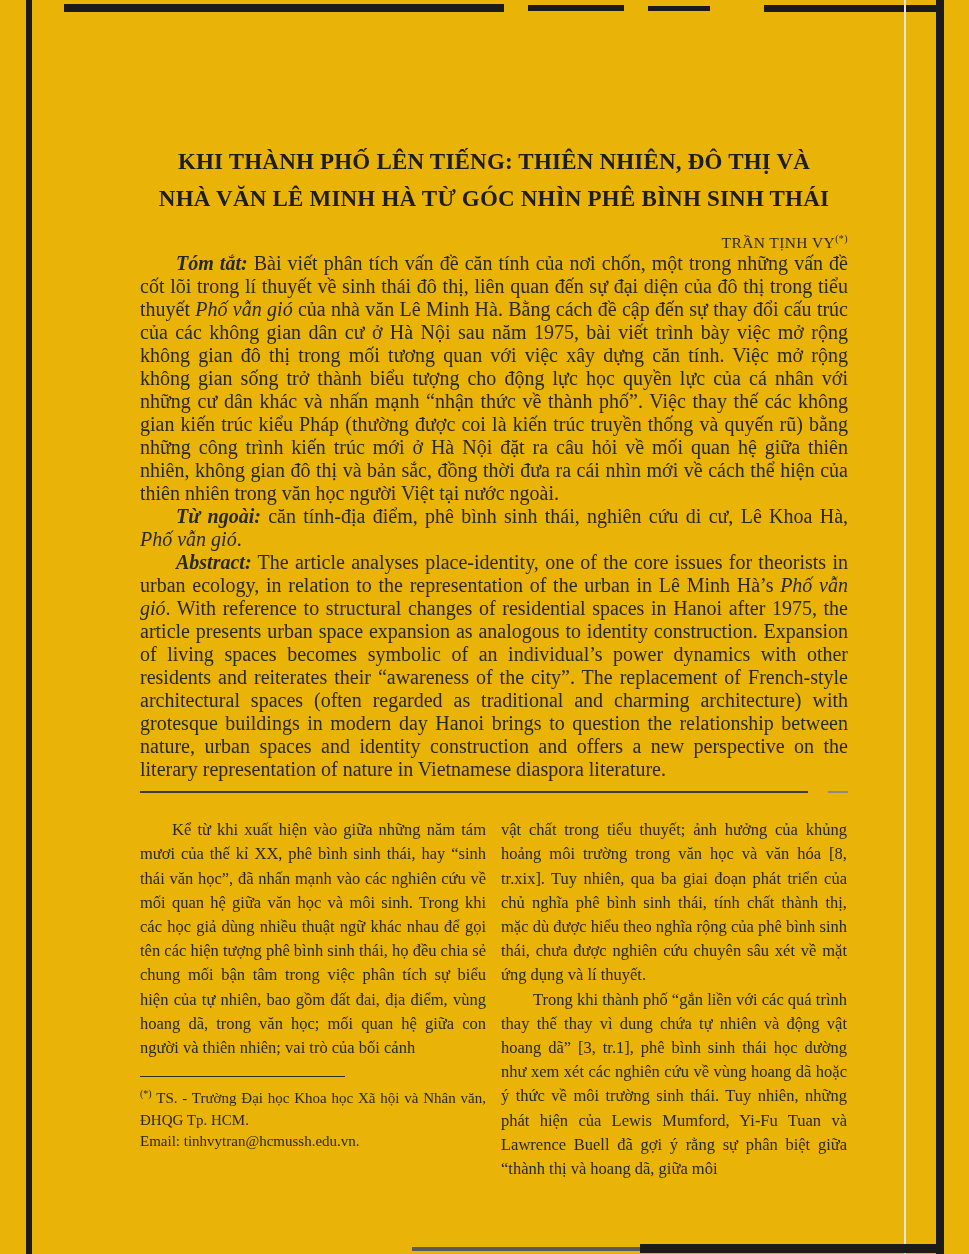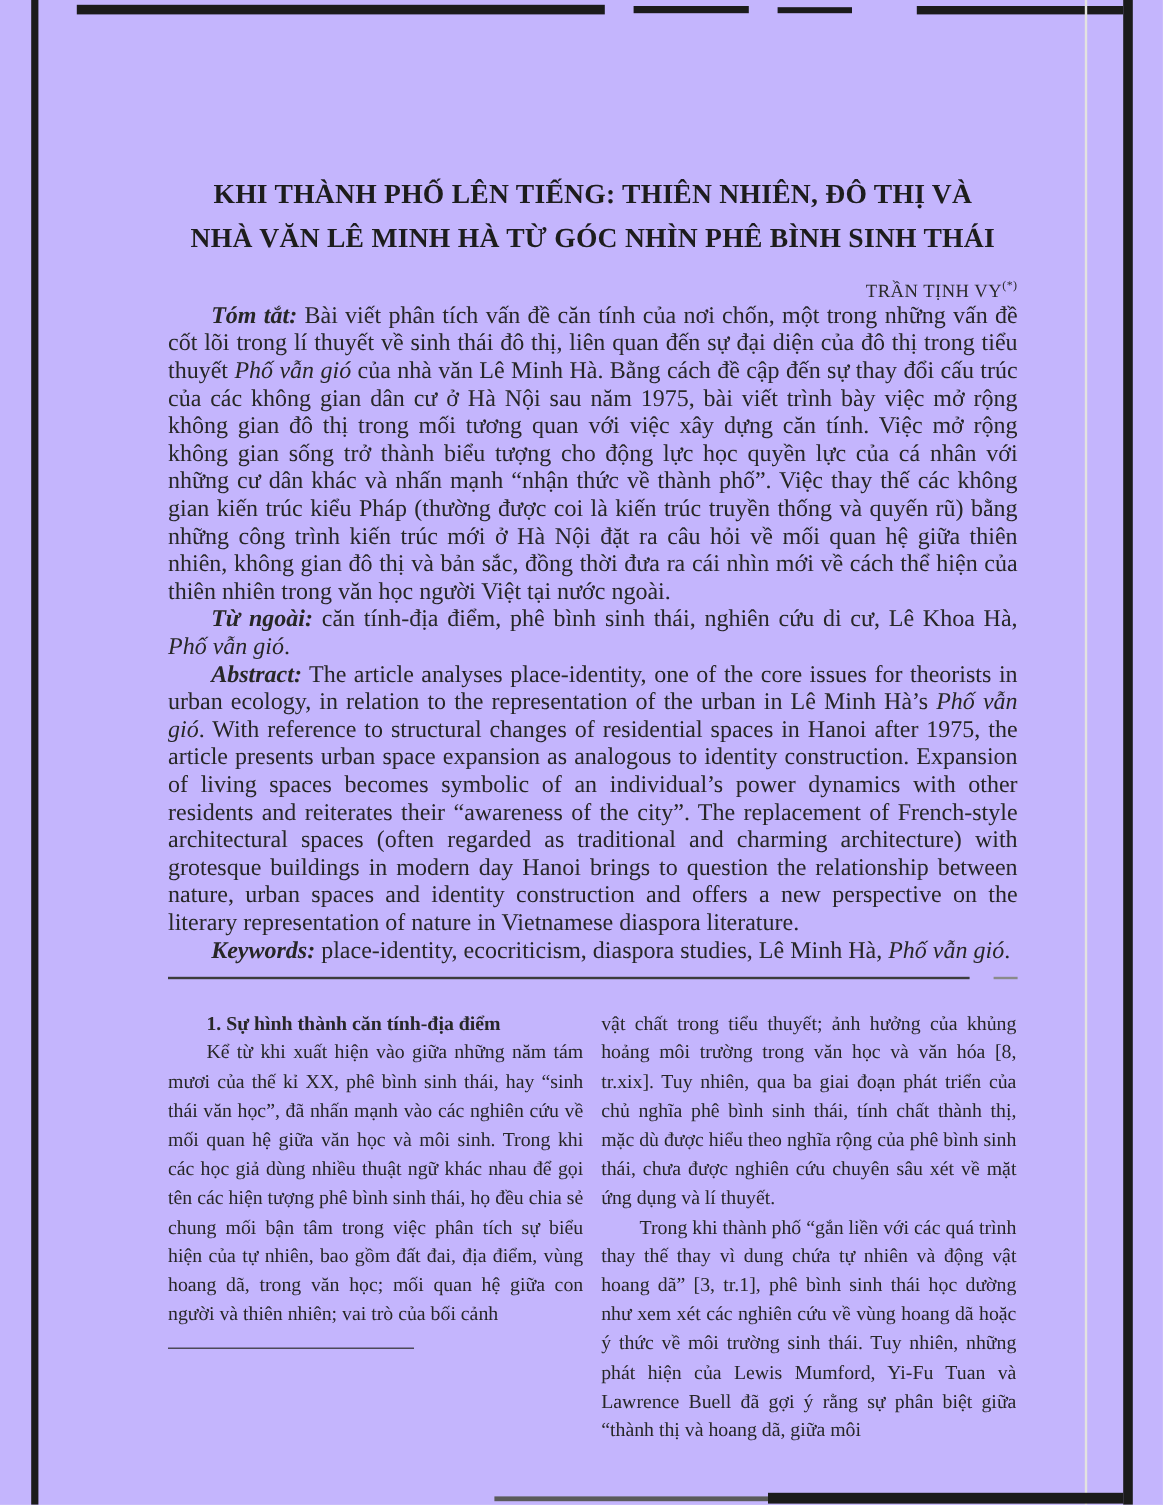--- a/index.html
+++ b/index.html
@@ -1,19 +1,19 @@
 <!DOCTYPE html>
 <html><head>
 <meta charset="utf-8">
 <style>
   html,body { margin:0; padding:0; }
   body { width:969px; height:1254px; background:#e9e9e9; }
   .page {
     position:relative; width:969px; height:1254px;
-    background:#c4b5fd; overflow:hidden;
+    background:#eab308; overflow:hidden;
     font-family:"Liberation Serif","DejaVu Serif",serif;
     color:#272727;
   }
   
   .mark { position:absolute; background:#1b1b1b; }
   .mark-faint { position:absolute; background:#e3e3e0; }
   .m-top1 { left:64px; top:4px; width:440px; height:8px; }
   .m-top2 { left:528px; top:5px; width:96px; height:6px; }
   .m-top3 { left:648px; top:6px; width:62px; height:5px; }
   .m-top4 { left:764px; top:5px; width:172px; height:7px; }
@@ -90,39 +90,39 @@
       </p>
 
       <p class="p-tukhoa">
         <span class="lbl">Từ ngoài:</span><span> căn tính-địa điểm, phê bình sinh thái, nghiên cứu di cư, Lê Khoa Hà, </span><em>Phố vẫn gió</em><span>.</span>
       </p>
 
       <p class="p-abstract">
         <span class="lbl">Abstract:</span><span> The article analyses place-identity, one of the core issues for theorists in urban ecology, in relation to the representation of the urban in Lê Minh Hà’s </span><em>Phố vẫn gió</em><span>. With reference to structural changes of residential spaces in Hanoi after 1975, the article presents urban space expansion as analogous to identity construction. Expansion of living spaces becomes symbolic of an individual’s power dynamics with other residents and reiterates their “awareness of the city”. The replacement of French-style architectural spaces (often regarded as traditional and charming architecture) with grotesque buildings in modern day Hanoi brings to question the relationship between nature, urban spaces and identity construction and offers a new perspective on the literary representation of nature in Vietnamese diaspora literature.</span>
       </p>
 
-      <p class="p-keywords">
-        <span class="lbl">Keywords:</span><span> place-identity, ecocriticism, diaspora studies, Lê Minh Hà, </span><em>Phố vẫn gió</em><span>.</span>
-      </p>
 
     </div>
 
     <div class="rule">
       <div class="rule-seg1"></div>
       <div class="rule-seg2"></div>
     </div>
 
     <div class="columns">
 
       <div class="col">
-        <p class="section-heading">1. Sự hình thành căn tính-địa điểm</p>
         <p class="indent">Kể từ khi xuất hiện vào giữa những năm tám mươi của thế kỉ XX, phê bình sinh thái, hay “sinh thái văn học”, đã nhấn mạnh vào các nghiên cứu về mối quan hệ giữa văn học và môi sinh. Trong khi các học giả dùng nhiều thuật ngữ khác nhau để gọi tên các hiện tượng phê bình sinh thái, họ đều chia sẻ chung mối bận tâm trong việc phân tích sự biểu hiện của tự nhiên, bao gồm đất đai, địa điểm, vùng hoang dã, trong văn học; mối quan hệ giữa con người và thiên nhiên; vai trò của bối cảnh</p>
 
         <div class="footnote">
           <div class="footnote-rule"></div>
+          <div>
+            <sup>(*)</sup><span> TS. - Trường Đại học Khoa học Xã hội và Nhân văn, ĐHQG Tp. HCM.</span>
+          </div>
+          <div>Email: tinhvytran@hcmussh.edu.vn.</div>
         </div>
       </div>
 
       <div class="col">
         <p>vật chất trong tiểu thuyết; ảnh hưởng của khủng hoảng môi trường trong văn học và văn hóa [8, tr.xix]. Tuy nhiên, qua ba giai đoạn phát triển của chủ nghĩa phê bình sinh thái, tính chất thành thị, mặc dù được hiểu theo nghĩa rộng của phê bình sinh thái, chưa được nghiên cứu chuyên sâu xét về mặt ứng dụng và lí thuyết.</p>
         <p class="indent">Trong khi thành phố “gắn liền với các quá trình thay thế thay vì dung chứa tự nhiên và động vật hoang dã” [3, tr.1], phê bình sinh thái học dường như xem xét các nghiên cứu về vùng hoang dã hoặc ý thức về môi trường sinh thái. Tuy nhiên, những phát hiện của Lewis Mumford, Yi-Fu Tuan và Lawrence Buell đã gợi ý rằng sự phân biệt giữa “thành thị và hoang dã, giữa môi</p>
       </div>
 
     </div>
 

